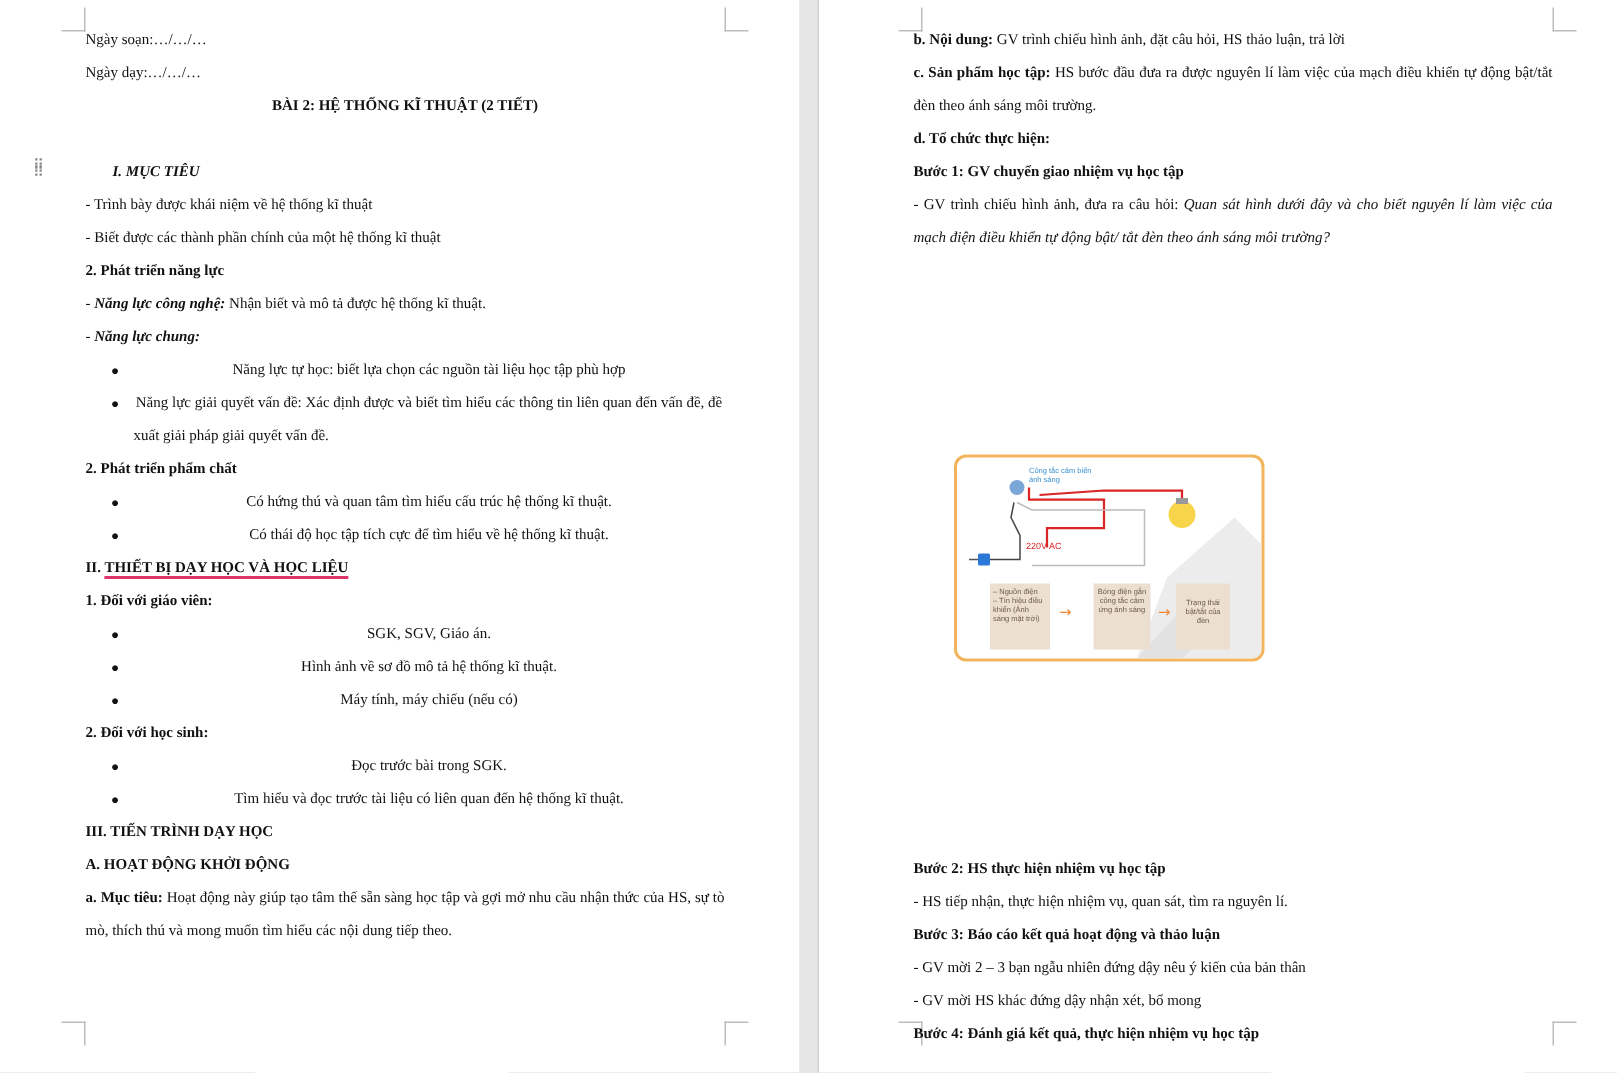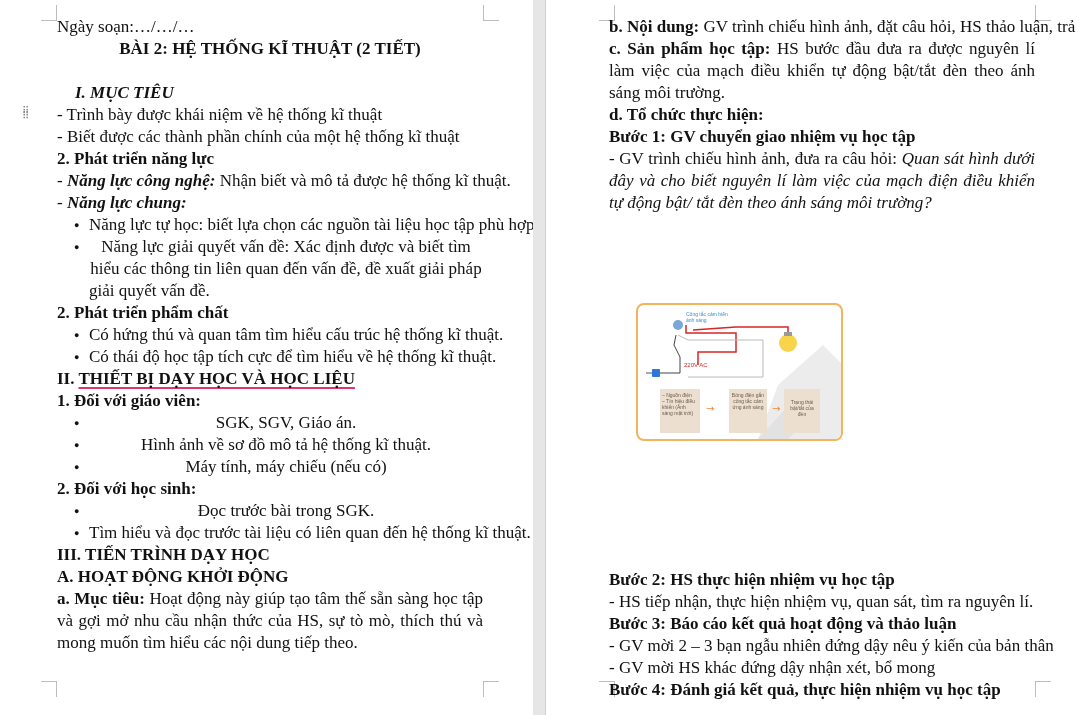--- a/index.html
+++ b/index.html
@@ -13,21 +13,21 @@
   .page-left { left:0; width:533px; }
   .page-right { left:546px; width:532px; }
   .gap { position:absolute; left:533px; width:13px; top:0; height:715px; background:#e6e6e6; border-right:1px solid #cfcfcf; box-sizing:border-box; }
 
   .corner { position:absolute; width:15px; height:15px; border-color:#bdbdbd; border-style:solid; border-width:0; }
   .c-tl { border-right-width:1px; border-bottom-width:1px; }
   .c-tr { border-left-width:1px; border-bottom-width:1px; }
   .c-bl { border-right-width:1px; border-top-width:1px; }
   .c-br { border-left-width:1px; border-top-width:1px; }
 
-  .content { position:absolute; font-size:17px; line-height:22px; }
+  .content { position:absolute; font-size:10px; line-height:22px; }
   .left-content { left:57px; top:16px; width:426px; }
   .right-content { left:63px; top:16px; width:426px; }
 
   .line { white-space:nowrap; height:22px; }
   .b { font-weight:bold; }
   .i { font-style:italic; }
   .center { text-align:center; }
   .justify { text-align:justify; text-align-last:left; white-space:normal; height:auto; }
   .bullet { position:relative; padding-left:32px;text-align:center; }
   .bullet::before { content:"●"; position:absolute; left:17px; top:0; font-size:9px; }
@@ -46,20 +46,21 @@
 <div class="page page-left">
   <div class="corner c-tl" style="left:41px; top:5px;"></div>
   <div class="corner c-tr" style="left:483px; top:5px;"></div>
   <div class="corner c-bl" style="left:41px; top:681px;"></div>
   <div class="corner c-br" style="left:483px; top:681px;"></div>
 
   <div class="drag-handle">⠿<br>⠿</div>
 
   <div class="content left-content">
     <div class="line">Ngày soạn:…/…/…</div>
+    <div class="line">Ngày dạy:…/…/…</div>
     <div class="line b center">BÀI 2: HỆ THỐNG KĨ THUẬT (2 TIẾT)</div>
     <div class="line"></div>
     <div class="line b heading-i" style="padding-left:18px;">I.  MỤC TIÊU</div>
     <div class="line">- Trình bày được khái niệm về hệ thống kĩ thuật</div>
     <div class="line">- Biết được các thành phần chính của một hệ thống kĩ thuật</div>
     <div class="line b">2. Phát triển năng lực</div>
     <div class="line">- <span class="b i">Năng lực công nghệ:</span><span> Nhận biết và mô tả được hệ thống kĩ thuật.</span></div>
     <div class="line">- <span class="b i">Năng lực chung:</span></div>
     <div class="line bullet">Năng lực tự học: biết lựa chọn các nguồn tài liệu học tập phù hợp</div>
     <div class="bullet justify">Năng lực giải quyết vấn đề: Xác định được và biết tìm hiểu các thông tin liên quan đến vấn đề, đề xuất giải pháp giải quyết vấn đề.</div>

